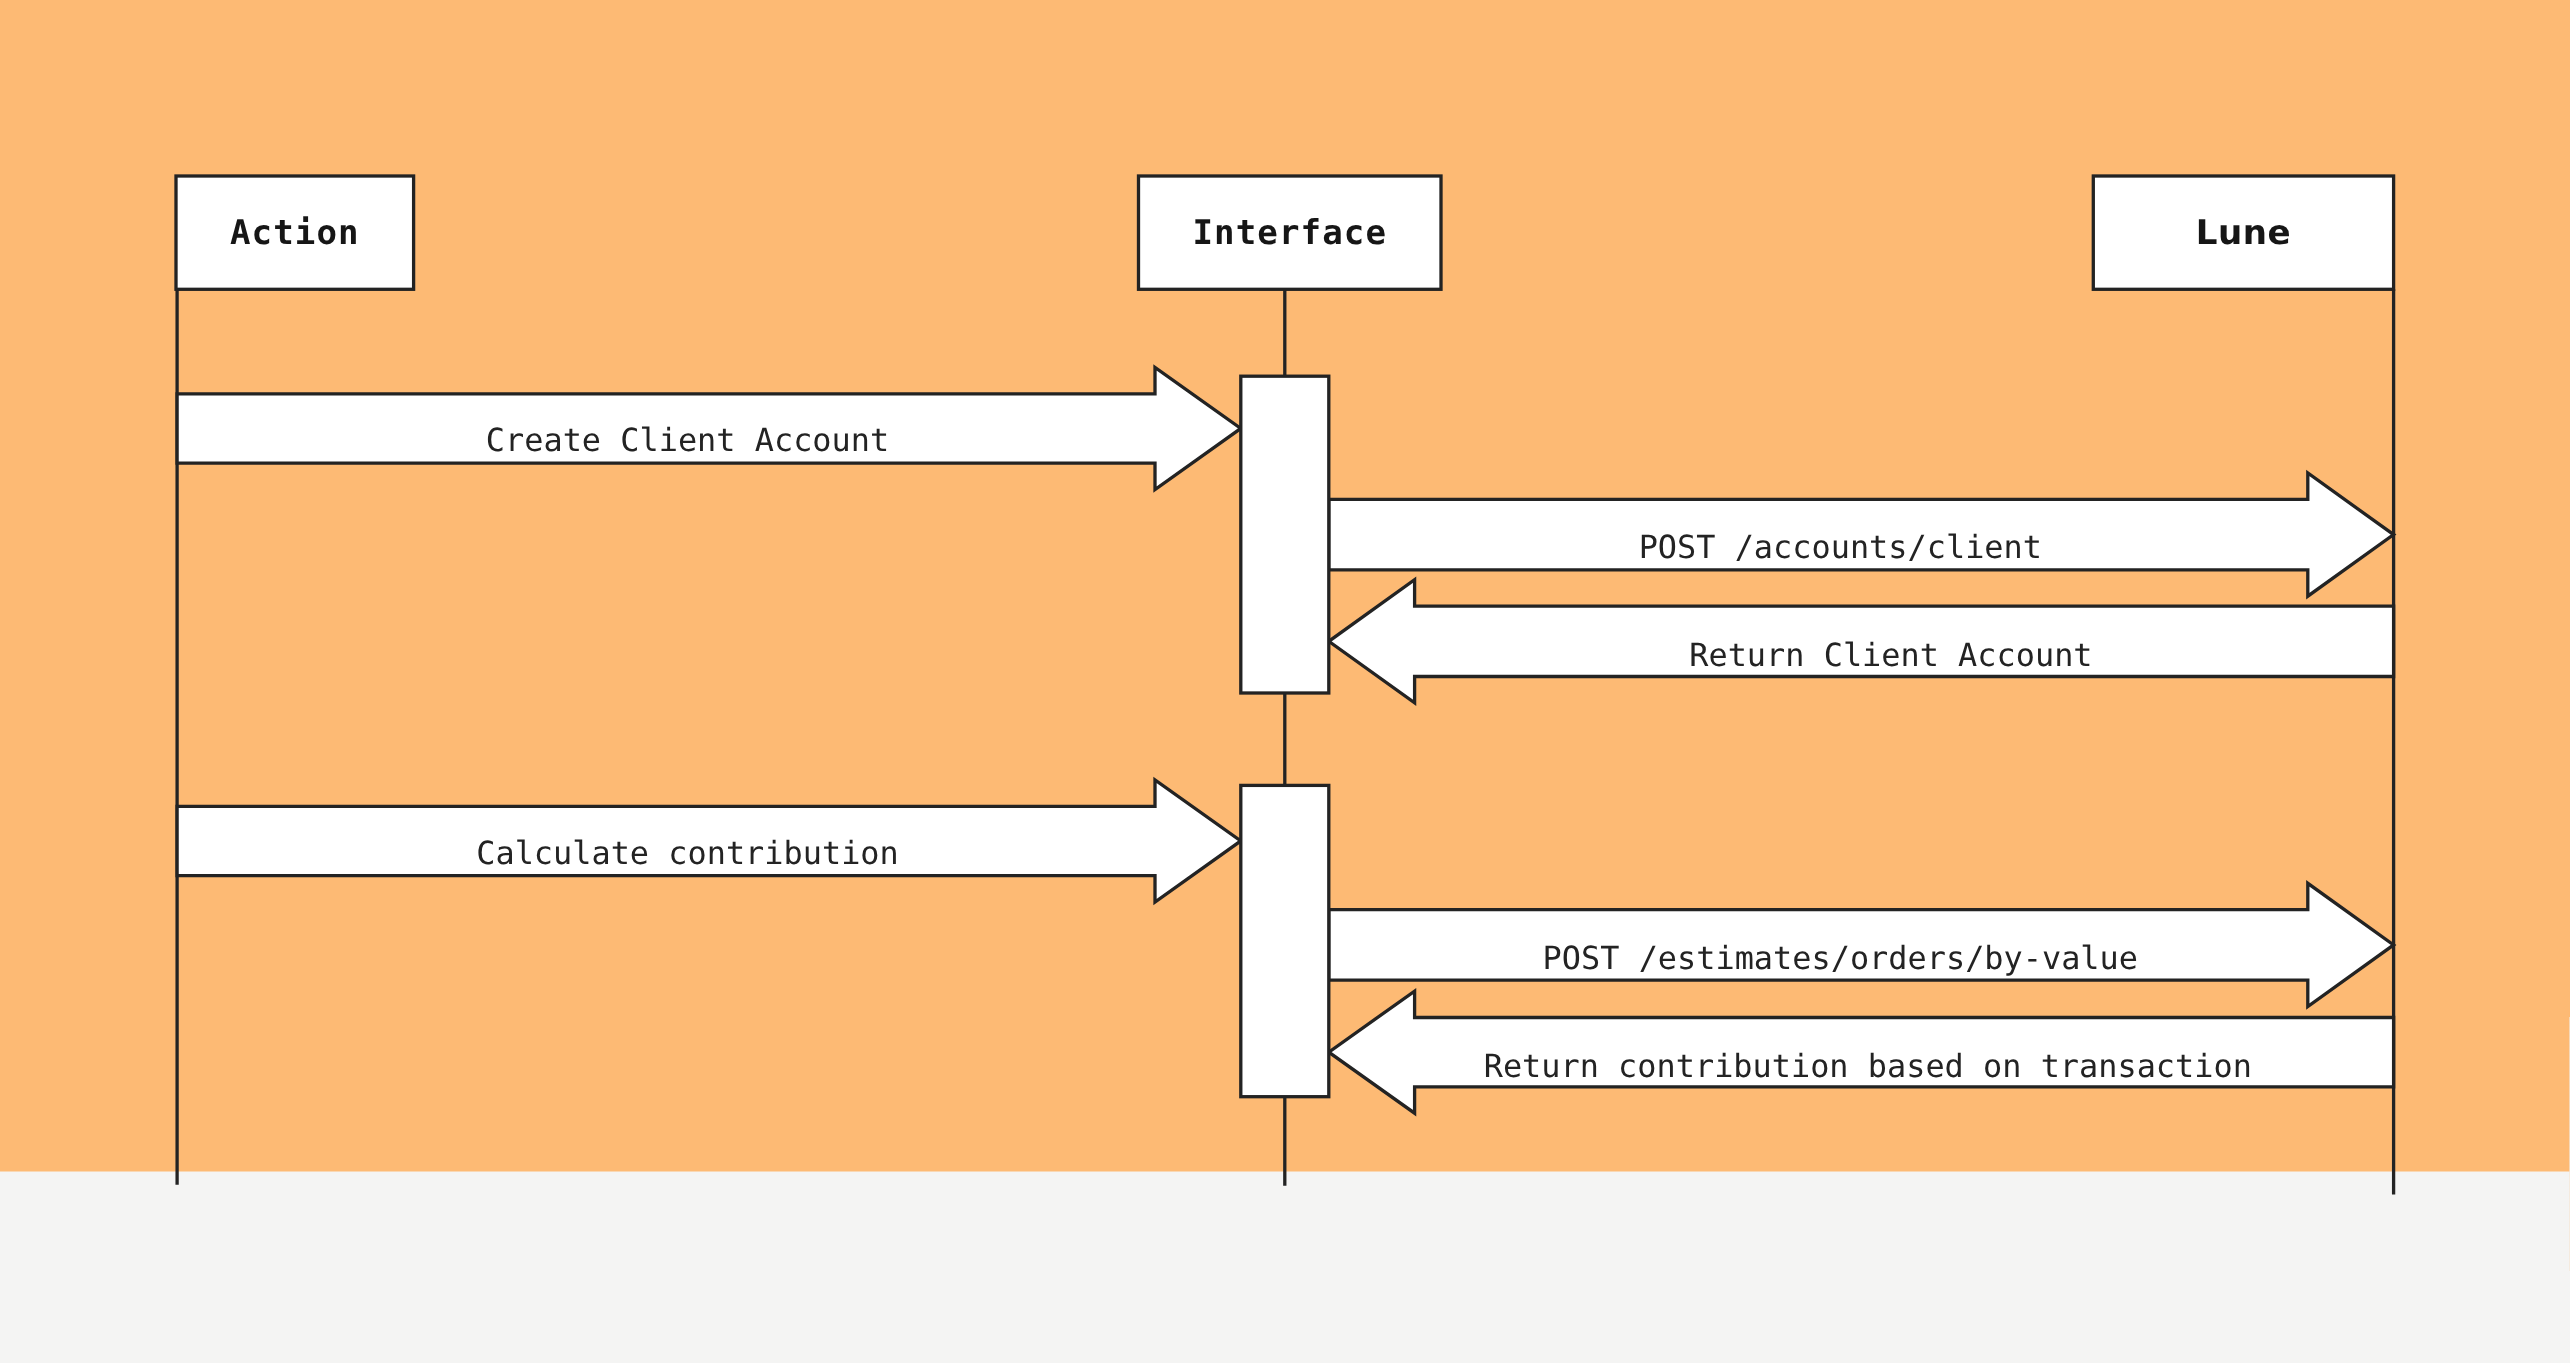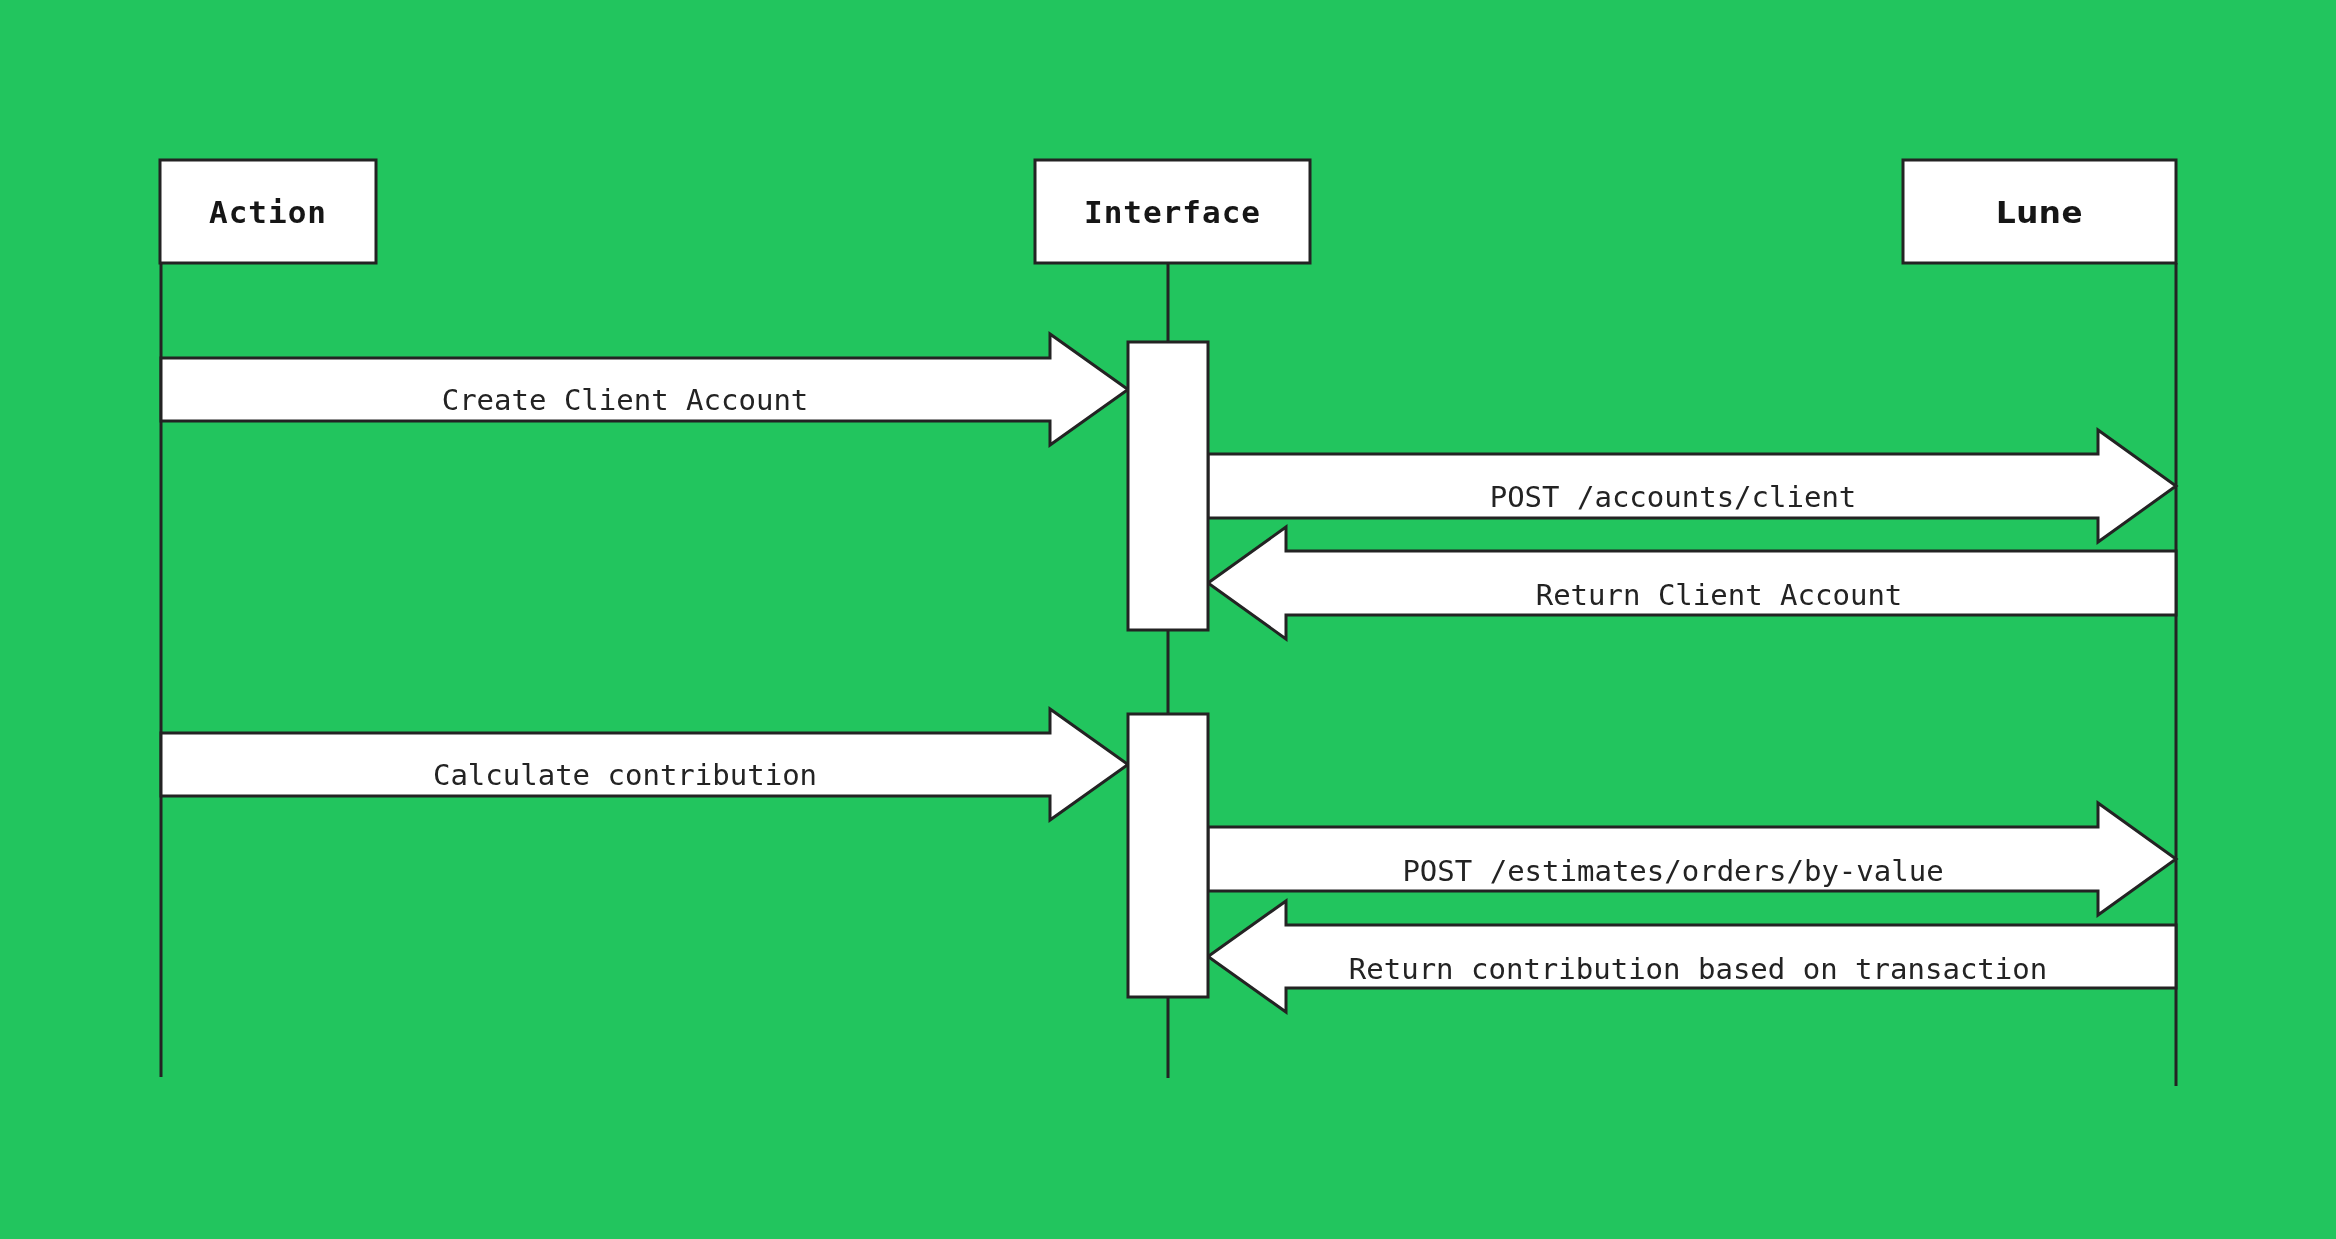--- a/index.html
+++ b/index.html
@@ -10,22 +10,22 @@
   }
   body {
     width: 2336px;
     height: 1239px;
     overflow: hidden;
     font-family: "DejaVu Sans Mono", "Liberation Mono", monospace;
   }
   #diagram-root {
     position: relative;
     width: 2336px;
-    height: 1239px;
-    background: #22c55e;
+    height: 1065px;
+    background: #fdba74;
   }
   #seq-svg {
     position: absolute;
     top: 0;
     left: 0;
     display: block;
   }
   .lifeline-stroke {
     stroke: #232323;
     stroke-width: 3;

